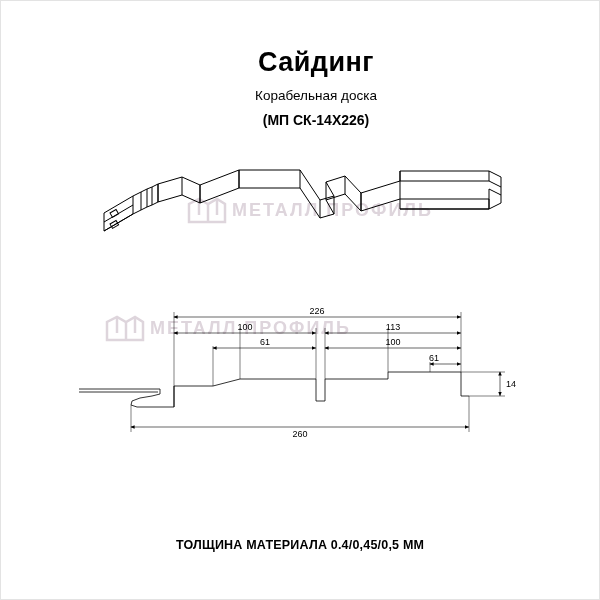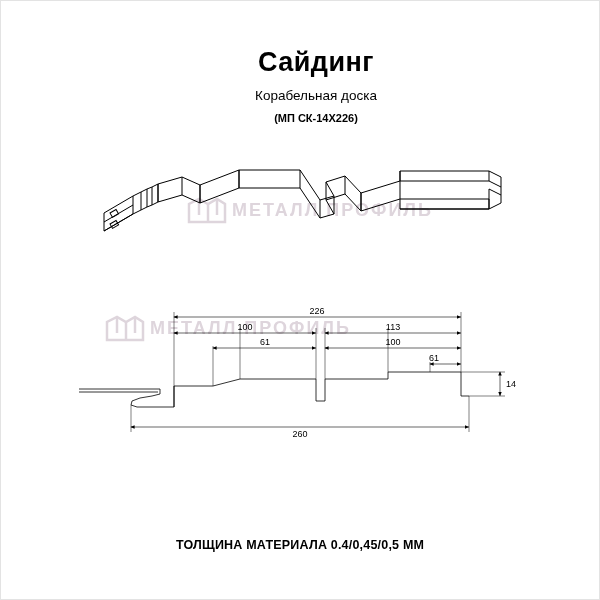--- a/index.html
+++ b/index.html
@@ -43,21 +43,21 @@
     line-height: 1.1;
     color: #000;
   }
   .title-sub {
     font-size: 13.5px;
     font-weight: normal;
     margin-top: 10px;
     color: #000;
   }
   .title-code {
-    font-size: 11px;
+    font-size: 14px;
     font-weight: bold;
     margin-top: 9px;
     color: #000;
   }
   .footer-note {
     position: absolute;
     left: 0;
     bottom: 48px;
     width: 600px;
     text-align: center;

